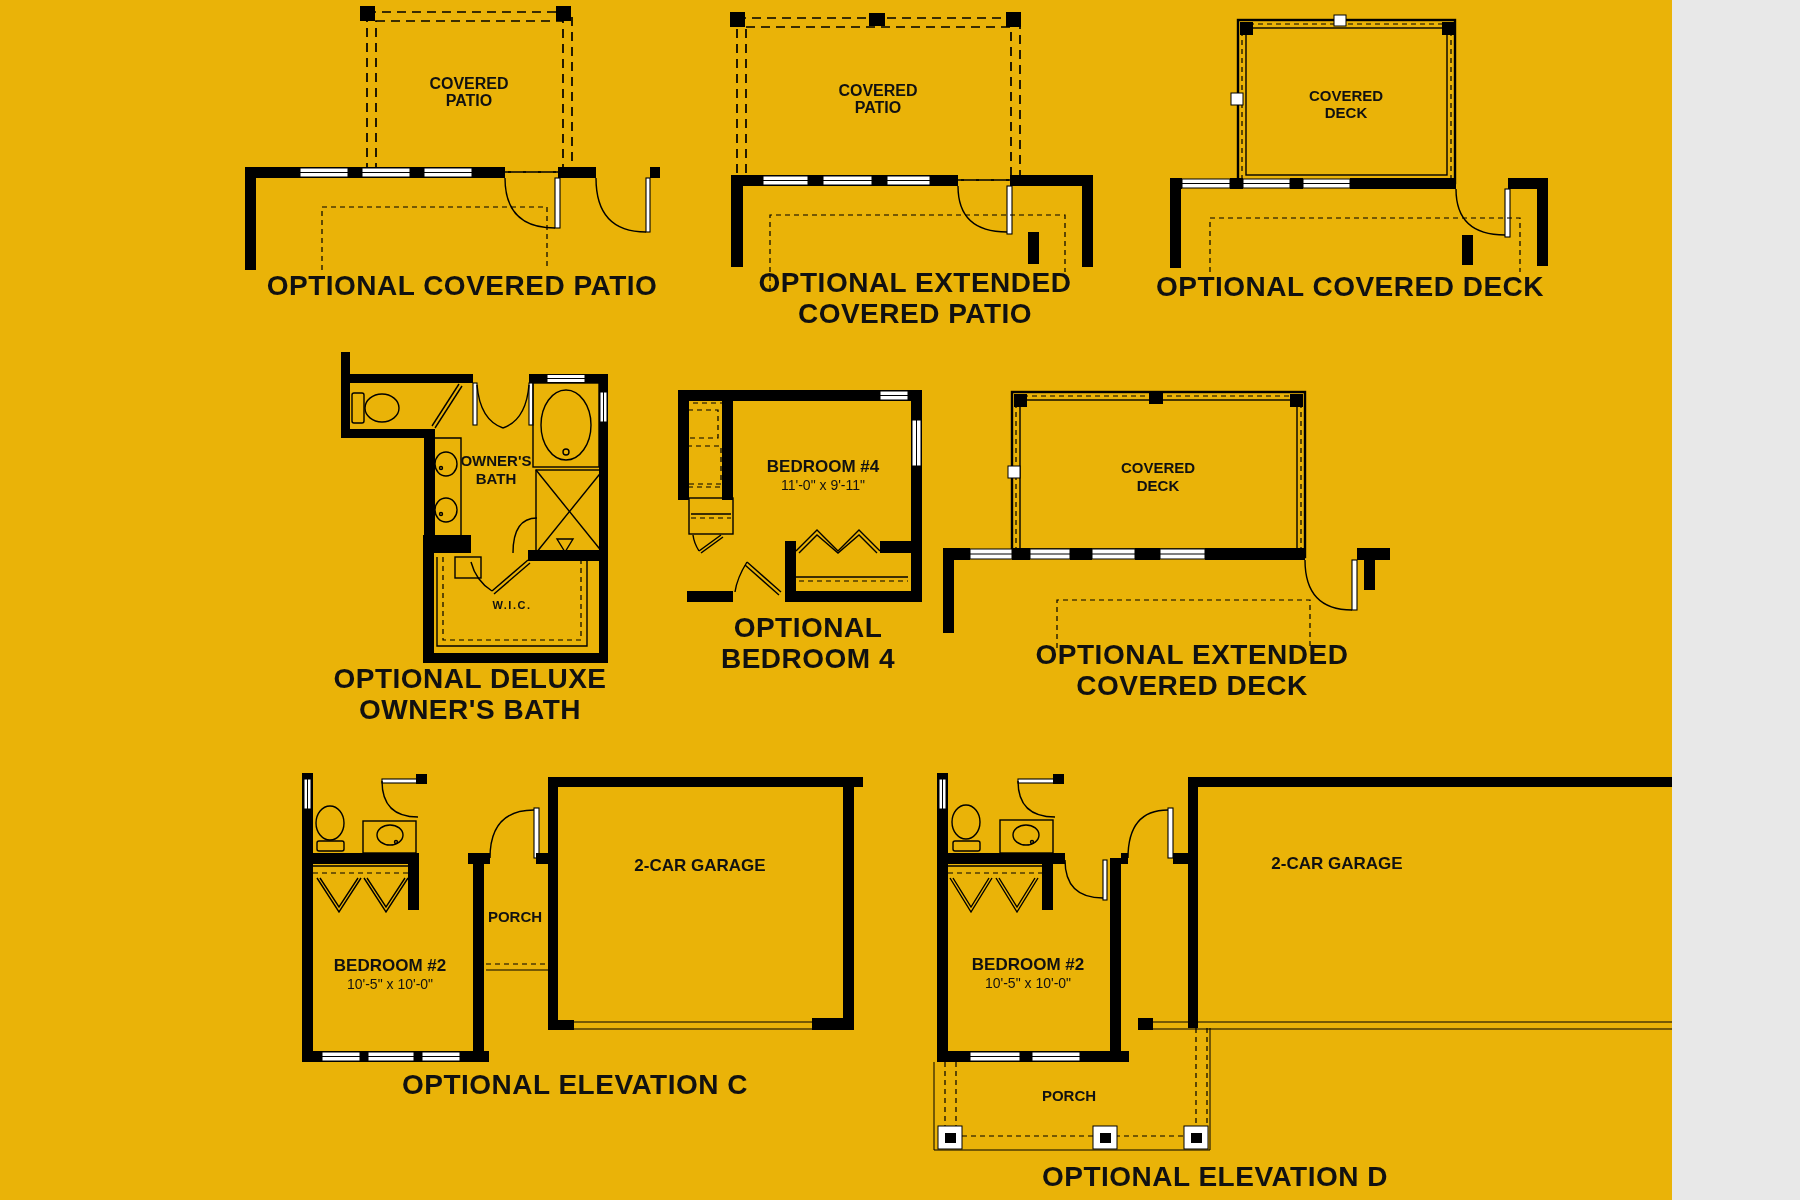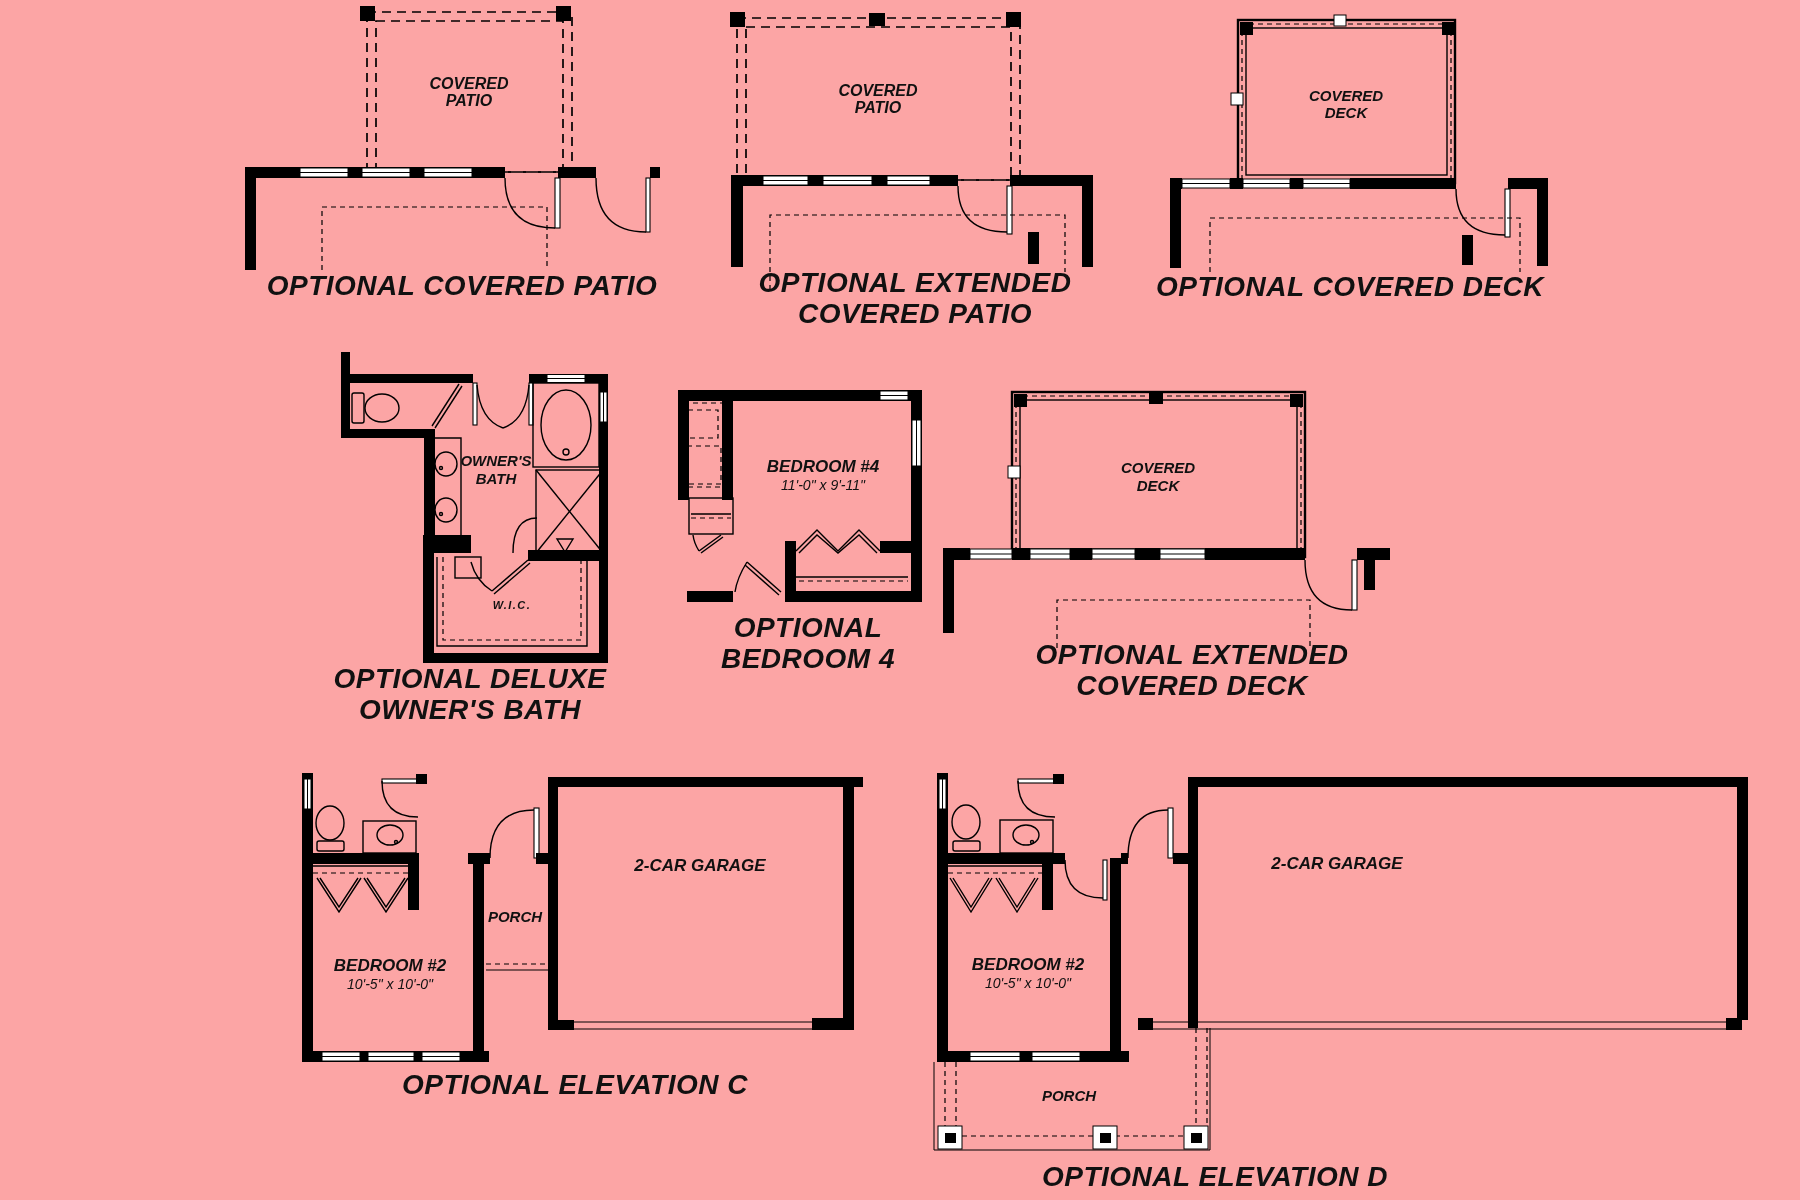--- a/index.html
+++ b/index.html
@@ -1,16 +1,16 @@
 <!DOCTYPE html>
 <html><head>
 <meta charset="utf-8">
 <style>
   html,body{margin:0;padding:0;background:#e8e8e8;}
-  #canvas{position:relative;width:1800px;height:1200px;background:#fca5a5;overflow:hidden;font-style:italic;}
+  #canvas{position:relative;width:1672px;height:1200px;background:#eab308;overflow:hidden;}
   svg{position:absolute;left:0;top:0;}
   .w    {fill:#000000;}
   .f1   {fill:none;stroke:#000000;stroke-width:1.4;}
   .f2   {fill:none;stroke:#000000;stroke-width:2.4;}
   .leaf {fill:#ffffff;stroke:#000000;stroke-width:1.1;}
   .win  {fill:#ffffff;stroke:#000000;stroke-width:1;}
   .wline{stroke:#000000;stroke-width:1;}
   .dashA{fill:none;stroke:#000000;stroke-width:1.7;stroke-dasharray:9 6;}
   .dashB{fill:none;stroke:#000000;stroke-width:1.2;stroke-dasharray:5 4;}
   text.lbl{font-family:"Liberation Sans",sans-serif;font-weight:700;fill:#111111;text-anchor:middle;}

